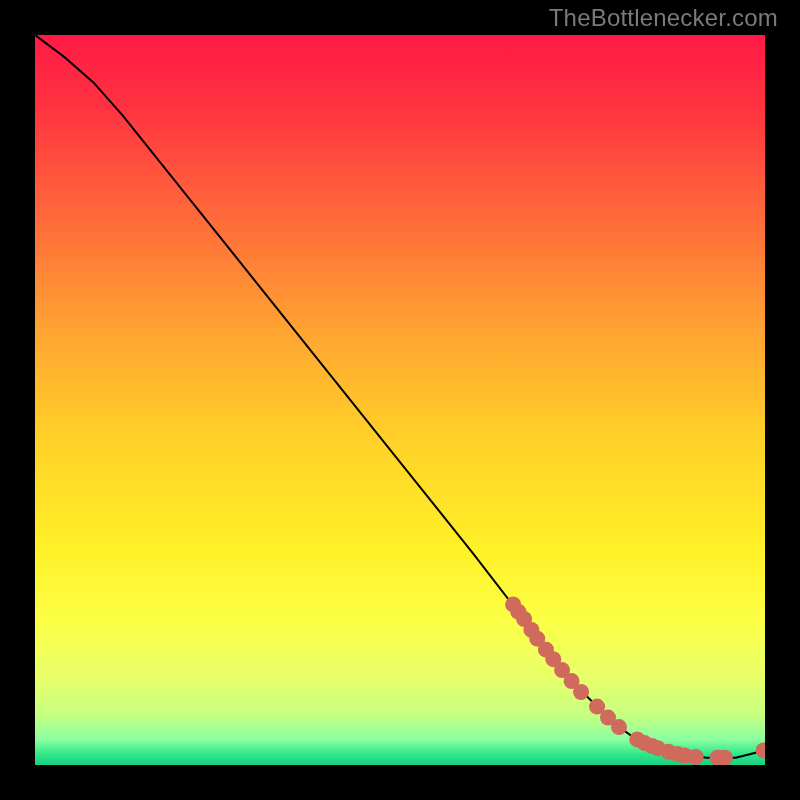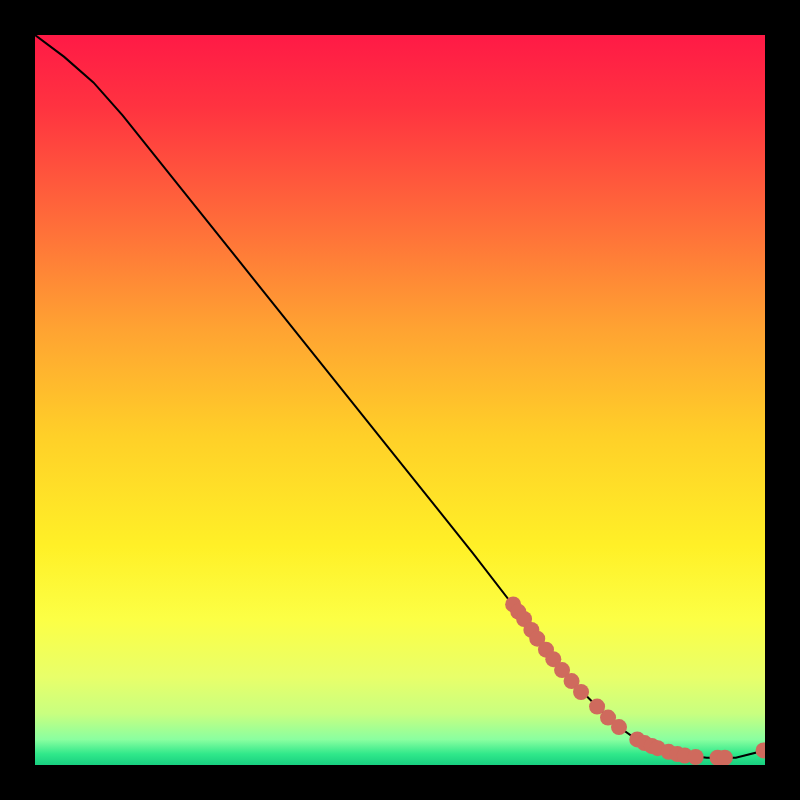--- a/index.html
+++ b/index.html
@@ -35,20 +35,21 @@
     width: 730px;
     height: 730px;
     display: block;
     z-index: 1;
   }
 </style>
 </head>
 <body>
 
 <div class="stage">
+  <div class="watermark">TheBottlenecker.com</div>
 
   <svg class="plot" viewBox="0 0 100 100" preserveAspectRatio="none">
     <defs>
       <linearGradient id="bg-grad" x1="0" y1="0" x2="0" y2="1">
           <stop offset="0.00%" stop-color="#ff1a46"></stop>
           <stop offset="10.00%" stop-color="#ff3340"></stop>
           <stop offset="25.00%" stop-color="#ff6a3a"></stop>
           <stop offset="40.00%" stop-color="#ffa232"></stop>
           <stop offset="55.00%" stop-color="#ffd028"></stop>
           <stop offset="70.00%" stop-color="#fff027"></stop>

